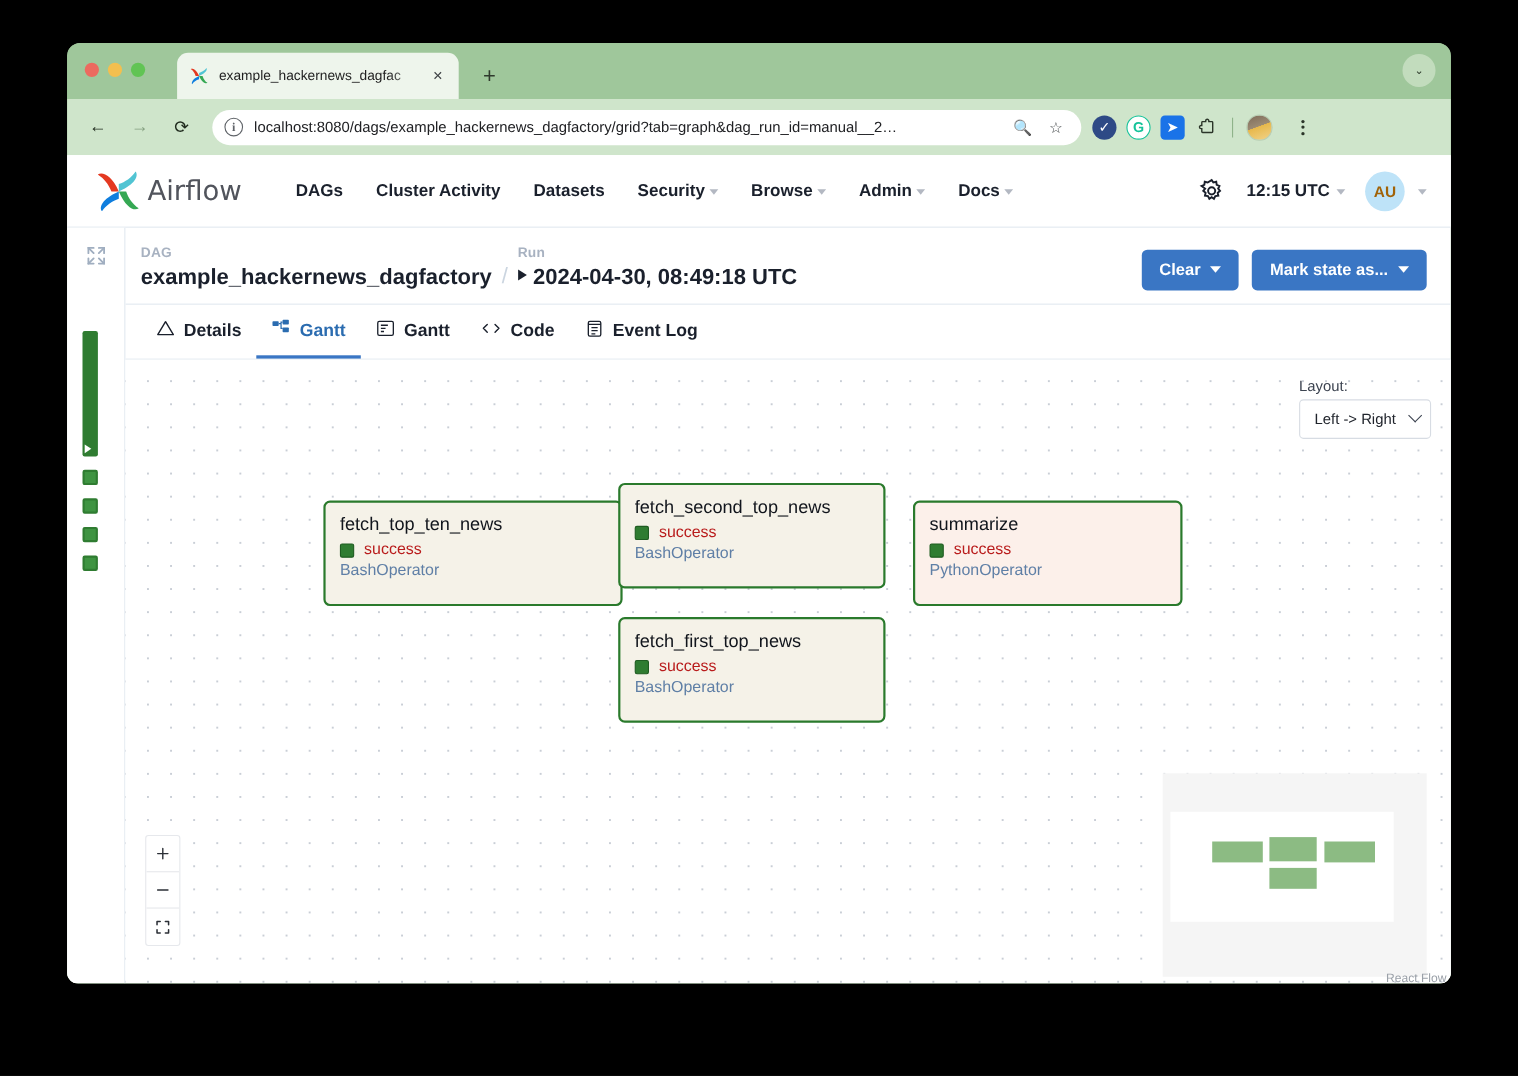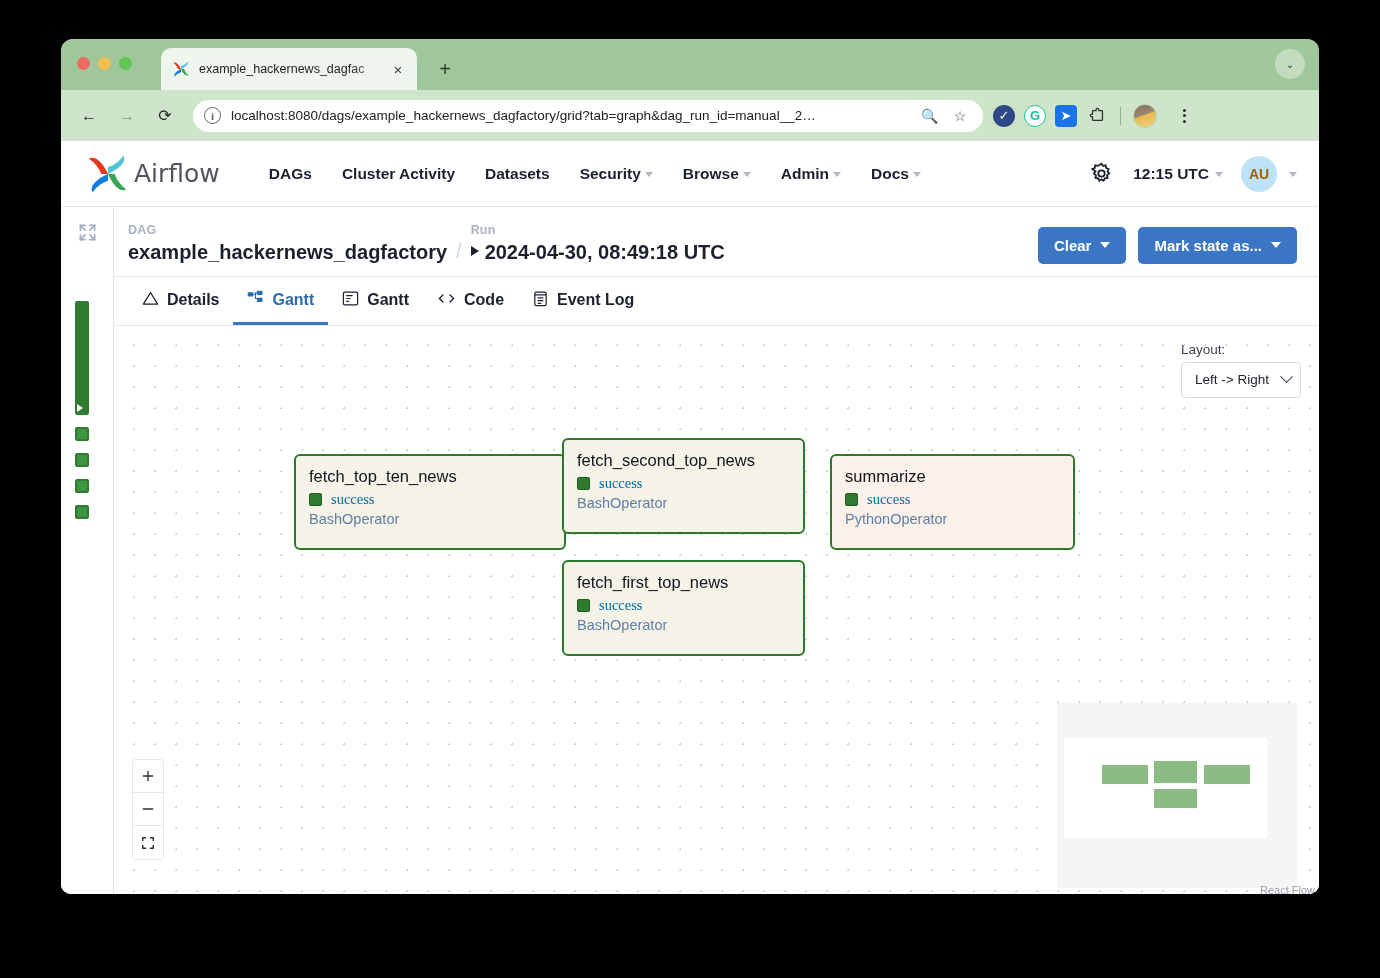--- a/index.html
+++ b/index.html
@@ -310,21 +310,21 @@
   .node-python { background: #fcf0ea; }
   .node-title {
     font-size: 16.5px; color: #11151c; line-height: 1.25;
     margin-bottom: 5px;
   }
   .node-state { display: flex; align-items: center; gap: 9px; margin-bottom: 3px; }
   .state-swatch {
     width: 13px; height: 13px; border-radius: 2px;
     background: #2f7c31; border: 1px solid #1f5c21;
   }
-  .state-text { font-size: 14.5px; color: #0369a1; font-family: Liberation Serif, serif; }
+  .state-text { font-size: 14.5px; color: #b91c1c; }
   .node-op { font-size: 14.5px; color: #5f7fa6; }
 
   .edges { position: absolute; inset: 0; z-index: 2; }
 
   
   .zoom-ctl {
     position: absolute; left: 18px; bottom: 34px;
     width: 32px;
     background: #fff;
     border: 1px solid #e6e8ec;

